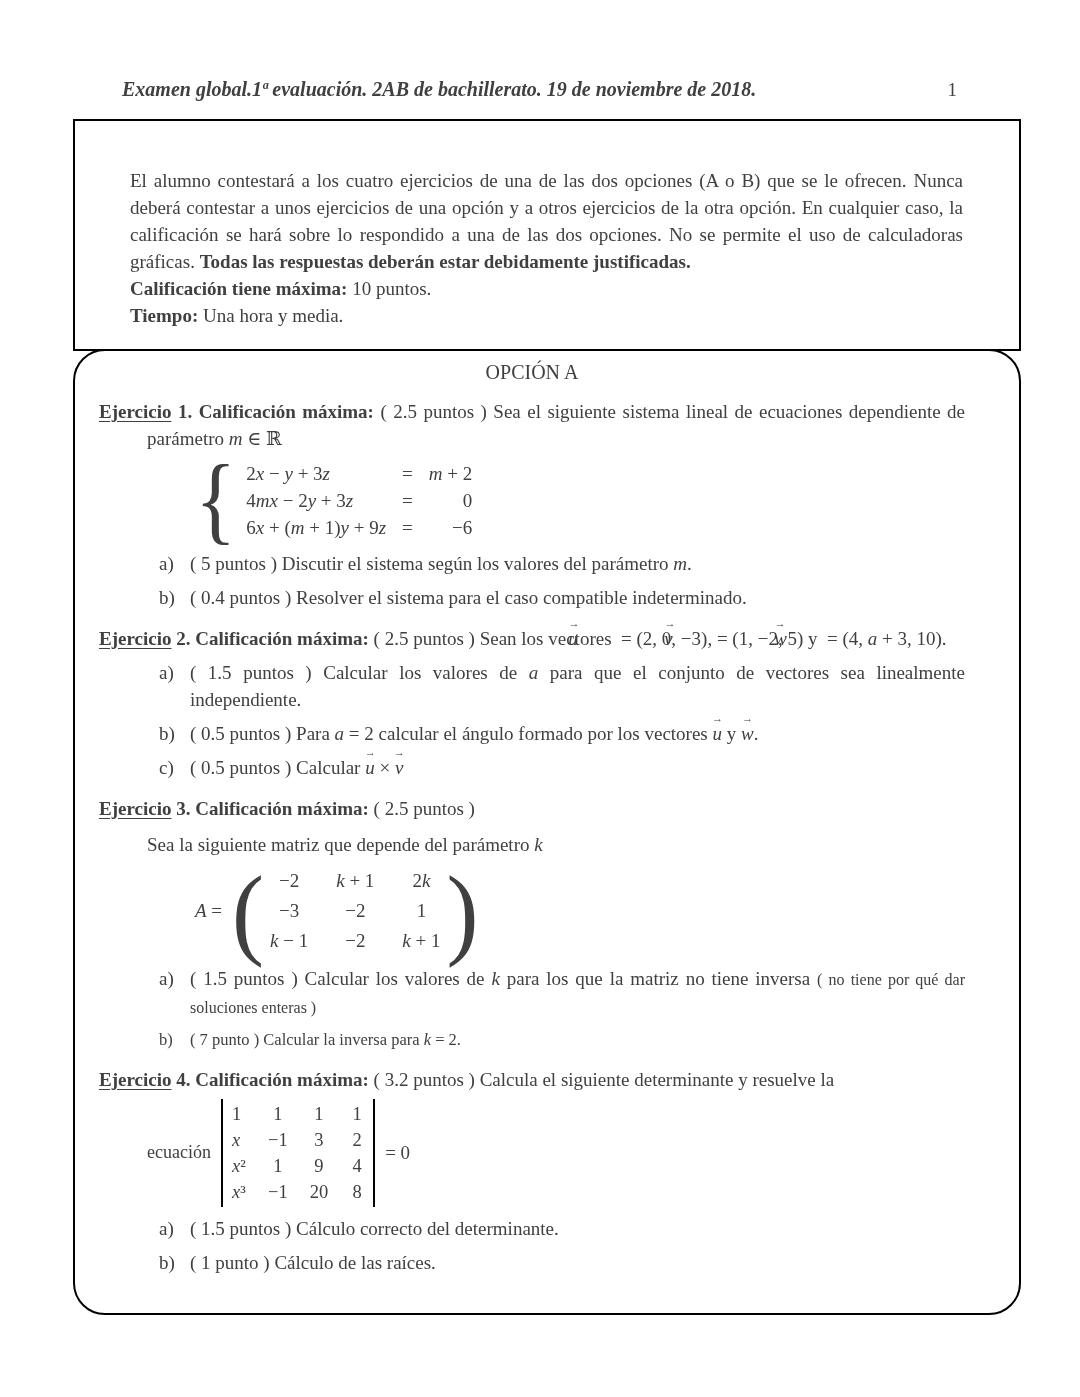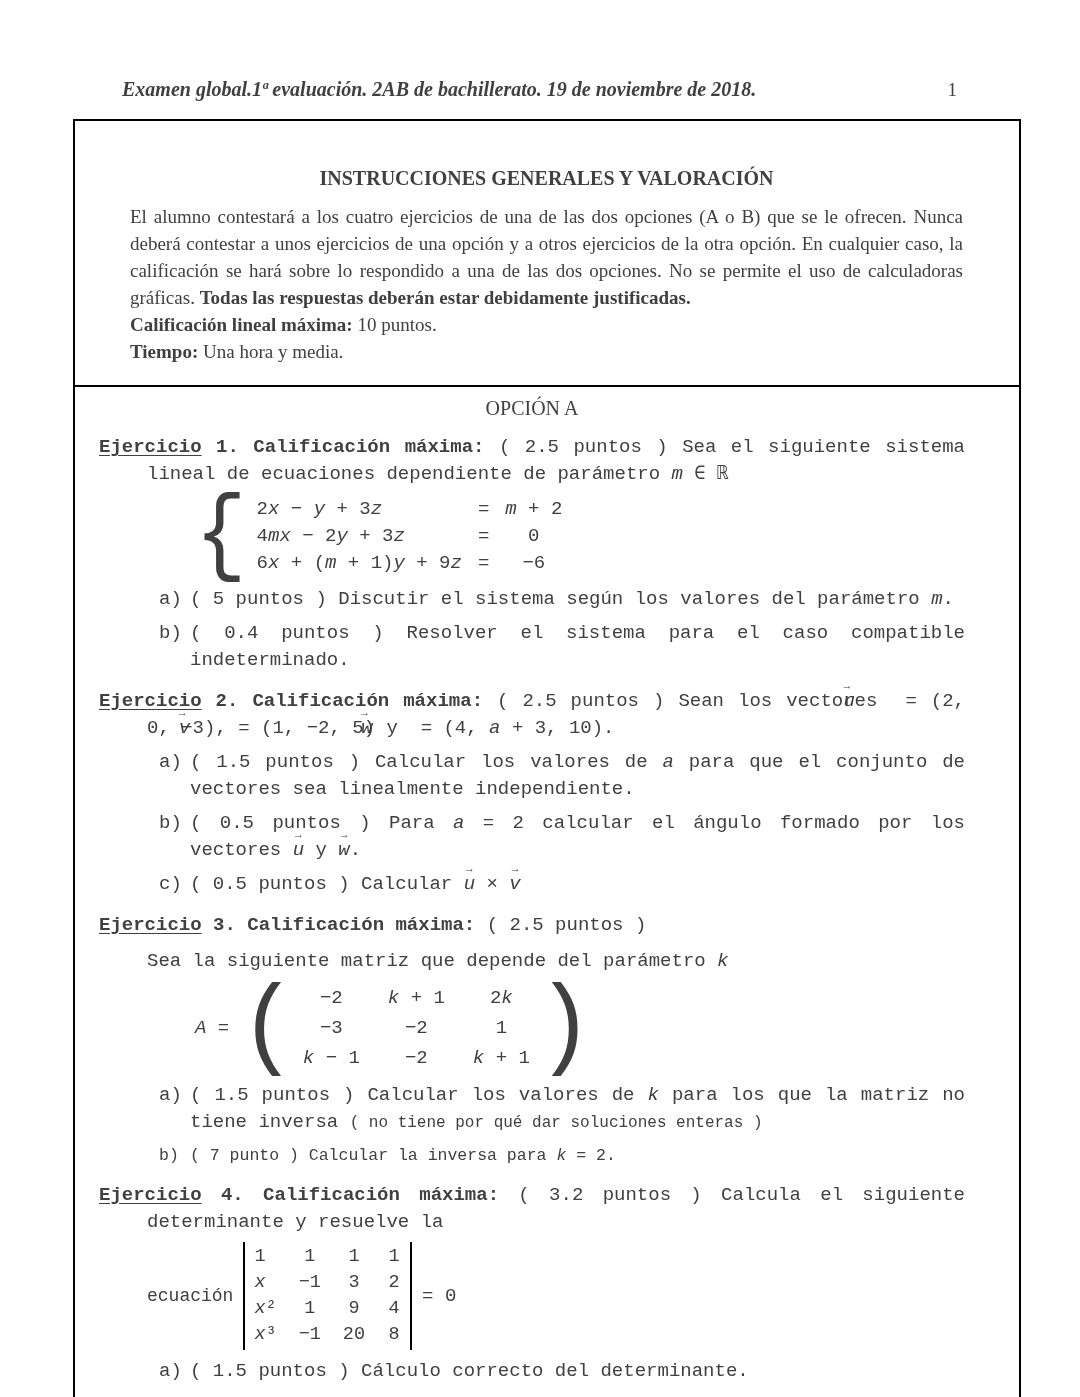--- a/index.html
+++ b/index.html
@@ -9,28 +9,28 @@
     font-family:"Liberation Serif","DejaVu Serif","DejaVu Sans",serif;
     font-size:19px;padding-top:78px;margin-left:7px;
   }
   
   .header{display:flex;justify-content:space-between;align-items:baseline;
     padding:0 130px 0 115px;font-weight:bold;font-style:italic;font-size:20px;}
   .page-number{font-style:normal;font-weight:normal;font-size:19px;}
   
   .box{margin:0 66px;border:2px solid #000;box-sizing:border-box;background:#fff;}
   .box1{margin-top:18px;padding:46px 56px 20px 55px;}
-  .box2{margin-top:-2px;padding:10px 54px 4px 24px;min-height:966px;overflow:hidden;}
+  .box2{margin-top:-2px;padding:10px 54px 4px 24px;min-height:966px;overflow:hidden;border-radius:32px;}
   
   .inst-title{text-align:center;font-weight:bold;font-size:20px;margin:0 0 13px 0;}
   .inst-par{margin:0;text-align:justify;line-height:27px;}
   .inst-line{margin:0;line-height:27px;}
   
   .opt-title{text-align:center;font-size:20px;margin:0 0 8px 0;}
-  .exercise{margin-top:14px;font-family:Liberation Mono, monospace;}
+  .exercise{margin-top:14px;}
   .ex-heading{line-height:27px;text-align:justify;padding-left:48px;text-indent:-48px;}
   .ex-intro{margin:9px 0 0 48px;line-height:27px;}
   .item{display:flex;margin:7px 0 0 60px;line-height:27px;}
   .item-label{width:31px;flex:none;}
   .item-text{flex:1;text-align:justify;}
   .small-item{font-size:16.5px;line-height:25px;margin-top:6px;}
   
   .bd{font-weight:bold;}
   .ul{text-decoration:underline;text-underline-offset:3px;}
   .it{font-style:italic;}
@@ -39,21 +39,21 @@
   .vec::after{content:"→";position:absolute;left:50%;top:-0.62em;transform:translateX(-50%);
     font-size:0.58em;font-style:normal;line-height:1;}
   
   .system-wrap{display:flex;align-items:center;margin:8px 0 8px 96px;}
   .brace{font-size:86px;line-height:0.95;display:inline-block;transform:scaleY(1.12);
     font-weight:normal;}
   .system-grid{display:grid;grid-template-columns:auto auto auto;column-gap:16px;row-gap:0;
     margin-left:10px;line-height:27px;}
   .sys-lhs{text-align:left;}
   .sys-eq{text-align:center;}
-  .sys-rhs{text-align:center;}
+  .sys-rhs{text-align:right;}
   
   .matrix-wrap{display:flex;align-items:center;margin:8px 0 8px 96px;}
   .matrix-lhs{margin-right:10px;}
   .bigp{font-size:96px;line-height:0.95;display:inline-block;transform:scaleY(1.05);}
   .matrix-grid{display:grid;grid-template-columns:repeat(3,auto);column-gap:28px;
     margin:0 6px;line-height:30px;}
   .matrix-grid span{text-align:center;min-width:22px;}
   
   .det-wrap{display:flex;align-items:center;margin:6px 0 8px 48px;font-size:18.5px;}
   .det-label{margin-right:10px;font-size:18px;}
@@ -67,23 +67,22 @@
 <body>
 
 <div class="page">
 
   <div class="header">
     <span>Examen global.1ª evaluación. 2AB de bachillerato. 19 de noviembre de 2018.</span>
     <span class="page-number">1</span>
   </div>
 
   <div class="box box1">
-    <div class="inst-title">INSTRUCCIONES GENERALES Y VALORACIÓN</div>
     <p class="inst-par"><span class="">El alumno contestará a los cuatro ejercicios de una de las dos opciones (A o B) que se le ofrecen. Nunca deberá contestar a unos ejercicios de una opción y a otros ejercicios de la otra opción. En cualquier caso, la calificación se hará sobre lo respondido a una de las dos opciones. No se permite el uso de calculadoras gráficas. </span><span class="bd">Todas las respuestas deberán estar debidamente justificadas.</span></p>
-    <p class="inst-line"><span class="bd">Calificación lineal máxima:</span><span class=""> 10 puntos.</span></p>
+    <p class="inst-line"><span class="bd">Calificación tiene máxima:</span><span class=""> 10 puntos.</span></p>
     <p class="inst-line"><span class="bd">Tiempo:</span><span class=""> Una hora y media.</span></p>
   </div>
 
   <div class="box box2">
     <div class="opt-title">OPCIÓN A</div>
 
     <div class="exercise">
       <div class="ex-heading"><span class="bd ul">Ejercicio</span><span class="bd"> 1. Calificación máxima:</span><span class=""> ( 2.5 puntos ) Sea el siguiente sistema lineal de ecuaciones dependiente de parámetro </span><span class="it">m</span><span class=""> ∈ ℝ</span></div>
 
       <div class="system-wrap">

